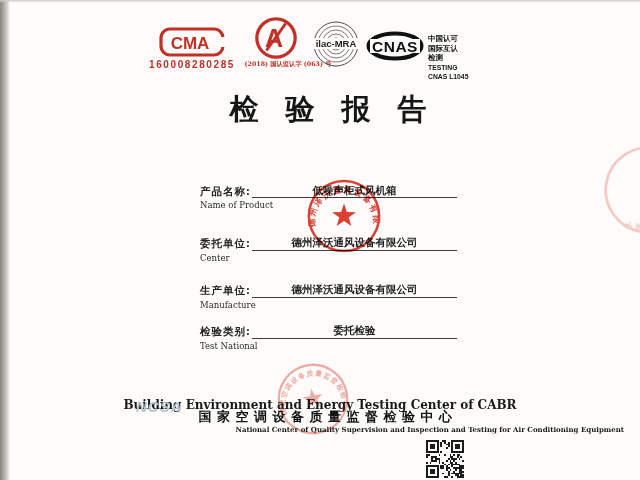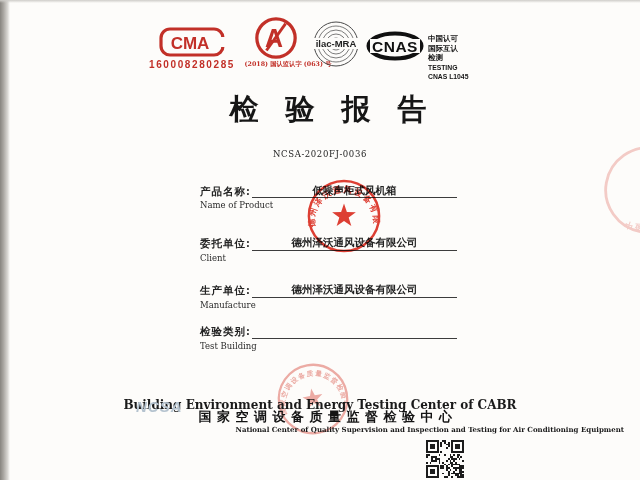--- a/index.html
+++ b/index.html
@@ -98,40 +98,40 @@
 
   <div class="abs cnas-textblock">
     <div class="cn">中国认可</div>
     <div class="cn">国际互认</div>
     <div class="cn">检测</div>
     <div class="en">TESTING</div>
     <div class="en">CNAS L1045</div>
   </div>
 
   <div class="abs title-cn">检验报告</div>
-  <div class="abs report-no">NCSA-2020FJ-0036</div>
 
   <div class="abs lab-cn" style="top:185px">产品名称:</div>
   <div class="abs f-val" style="top:184px">低噪声柜式风机箱</div>
   <div class="abs f-line" style="top:197px"></div>
   <div class="abs lab-en" style="top:200px">Name of Product</div>
 
   <div class="abs lab-cn" style="top:237px">委托单位:</div>
   <div class="abs f-val" style="top:236px">德州泽沃通风设备有限公司</div>
   <div class="abs f-line" style="top:250px"></div>
-  <div class="abs lab-en" style="top:253px">Client</div>
+  <div class="abs lab-en" style="top:253px">Center</div>
 
   <div class="abs lab-cn" style="top:284px">生产单位:</div>
   <div class="abs f-val" style="top:283px">德州泽沃通风设备有限公司</div>
   <div class="abs f-line" style="top:297px"></div>
   <div class="abs lab-en" style="top:300px">Manufacture</div>
 
   <div class="abs lab-cn" style="top:325px">检验类别:</div>
+  <div class="abs f-val" style="top:324px">委托检验</div>
   <div class="abs f-line" style="top:338px"></div>
-  <div class="abs lab-en" style="top:341px">Test Building</div>
+  <div class="abs lab-en" style="top:341px">Test National</div>
 
   <svg class="abs seal seal-main" viewBox="0 0 100 100">
     <defs>
         <path id="arcMain" d="M 13,66 A 38,38 0 1 1 87,66" fill="none"></path>
       </defs>
     <circle cx="50" cy="50" r="45" fill="none" stroke="currentColor" stroke-width="3.2"></circle>
     <path fill="currentColor" d="M50,34 L53.7,44.9 L65.2,45.1 L56.0,51.9 L59.4,62.9 L50,56.3 L40.6,62.9 L44.0,51.9 L34.8,45.1 L46.3,44.9 Z"></path>
     <text font-size="10.5" letter-spacing="2.6">
       <textPath href="#arcMain" startOffset="2">德州泽沃通风设备有限公司</textPath>
     </text>

